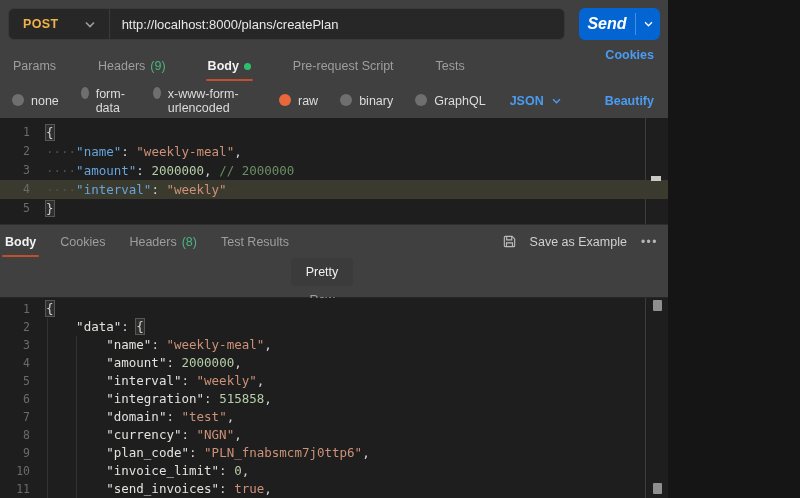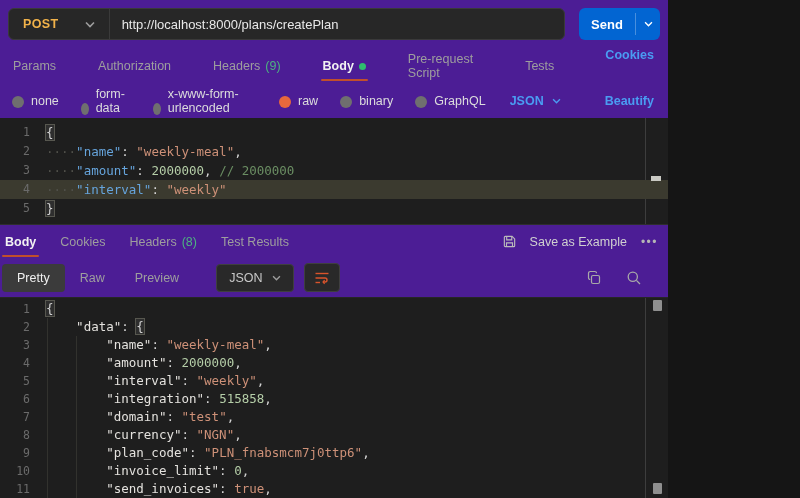--- a/index.html
+++ b/index.html
@@ -1,56 +1,56 @@
 <!DOCTYPE html>
 <html><head>
 <meta charset="utf-8">
 <style>
   * { margin:0; padding:0; box-sizing:border-box; }
   html,body { background:#151515; }
   .app{
     position:relative; width:668px; height:498px; overflow:hidden;
-    background:#4c1d95; font-family:"Liberation Sans", sans-serif; color:#d8d8d8;
+    background:#404040; font-family:"Liberation Sans", sans-serif; color:#d8d8d8;
   }
   
   .url-row{ height:48px; display:flex; align-items:center; padding:8px 8px 8px 8px; }
   .method-url{
     flex:1; height:32px; display:flex; align-items:center;
     background:#272727; border:1px solid #3a3a3a; border-radius:6px; overflow:hidden;
   }
   .method{ display:flex; align-items:center; gap:26px; padding:0 14px; height:100%; cursor:pointer; }
   .method-label{ color:#f1b24a; font-weight:bold; font-size:12.5px; letter-spacing:.4px; }
   .mu-divider{ width:1px; align-self:stretch; background:#3a3a3a; }
   .url-input{
     flex:1; height:100%; background:transparent; border:none; outline:none;
     color:#e8e8e8; font-size:13px; padding:0 12px; font-family:"Liberation Sans", sans-serif;
   }
   .send-btn{
     margin-left:14px; height:32px; width:81px; display:flex; align-items:stretch;
     background:#0265d2; border-radius:6px; color:#fff; cursor:pointer; overflow:hidden;
   }
-  .send-label{ flex:1; display:flex; align-items:center; justify-content:center; font-size:13px; font-weight:bold; }
+  .send-label{ flex:1; display:flex; align-items:center; justify-content:center; font-size:16px; font-weight:bold;font-style:italic; }
   .send-sep{ width:1px; background:rgba(255,255,255,.28); margin:5px 0; }
   .send-caret{ width:24px; display:flex; align-items:center; justify-content:center; }
   .chev{ stroke:#9d9d9d; stroke-width:1.6; fill:none; }
   .chev.white{ stroke:#fff; }
   .chev.blue{ stroke:#4a9cf2; }
   
   .req-tabs{ height:36px; display:flex; align-items:flex-start; padding:0 14px 0 2px;gap:20px; }
   .tab{ position:relative; height:100%; display:flex; align-items:center; gap:5px;
         padding:0 11px; font-size:12.5px; color:#9e9e9e; cursor:pointer; }
   .tab .badge{ color:#4db380; }
   .tab.active{ color:#f2f2f2; font-weight:bold; }
   .tab.active::after{ content:""; position:absolute; left:9px; right:9px; bottom:3px; height:2px; background:#c14f2b; border-radius:1px; }
   .tab .dot{ width:7px; height:7px; border-radius:50%; background:#2fbe6e; }
   .spacer{ flex:1; }
   .link{ color:#4a9cf2; font-size:12.5px; font-weight:bold; cursor:pointer; }
   
   .body-type-row{ height:34px; display:flex; align-items:center; padding:0 14px 0 12px; gap:22px; }
-  .radio-item{ display:flex; align-items:flex-end; gap:7px; cursor:pointer; }
+  .radio-item{ display:flex; align-items:flex-start; gap:7px; cursor:pointer; }
   .radio{ width:12px; height:12px; border-radius:50%; background:#6f6f6f; }
   .radio-item.selected .radio{ background:#e8683c; }
   .radio-label{ font-size:12.5px; color:#dcdcdc; }
   .fmt-select{ display:flex; align-items:center; gap:8px; cursor:pointer; margin-left:2px; }
   .fmt-select .fmt-label{ color:#4a9cf2; font-size:12.5px; font-weight:bold; }
   
   .editor{ position:relative; background:#1e1e1e; overflow:hidden;
            font-family:"DejaVu Sans Mono", monospace; font-size:12.5px; }
   .editor-request{ height:106px; padding-top:5px; }
   .editor-response{ height:200px; padding-top:2px; }
@@ -76,21 +76,21 @@
   
   .resp-header{ height:34px; display:flex; align-items:center; border-top:1px solid #2e2e2e; padding-right:10px; }
   .resp-header .tab{ font-size:12.5px; padding:0 12px; height:100%; }
   .resp-header .tab.active::after{ bottom:1px; }
   .tab-crop{ margin-left:-7px; }
   .status-group{ display:flex; align-items:center; gap:14px; margin-right:10px; }
   .status-green{ color:#4db380; font-size:12.5px; }
   .icon-btn{ display:flex; align-items:center; gap:13px; cursor:pointer; color:#d0d0d0; font-size:12.5px; }
   .more-dots{ color:#b5b5b5; font-size:12px; letter-spacing:1.5px; cursor:pointer; margin-left:14px; }
   
-  .resp-toolbar{ height:40px; display:flex; align-items:center; padding:0 26px 0 2px; border-bottom:1px solid #262626; }
+  .resp-toolbar{ height:40px; display:flex; align-items:center; padding:0 26px 0 2px; border-bottom:1px solid #262626;flex-direction:column; }
   .vt{ padding:7px 15px; font-size:12.5px; color:#9e9e9e; border-radius:4px; cursor:pointer; }
   .vt.active{ background:#3b3b3b; color:#f0f0f0; }
   .tb-select{ margin-left:22px; display:flex; align-items:center; gap:10px; padding:6px 12px;
               background:#292929; border:1px solid #3f3f3f; border-radius:4px; cursor:pointer; }
   .tb-select span{ color:#c8c8c8; font-size:12.5px; }
   .tb-iconbtn{ margin-left:10px; display:flex; align-items:center; justify-content:center; width:36px; height:29px;
                background:#292929; border:1px solid #3f3f3f; border-radius:4px; cursor:pointer; }
   .plain-icon{ cursor:pointer; display:flex; align-items:center; }
   .gap24{ margin-left:24px; }
 </style>
@@ -117,23 +117,20 @@
         <svg class="chev white" width="9" height="6" viewBox="0 0 10 7">
             <path d="M1 1.5l4 4 4-4"></path>
           </svg>
       </span>
     </div>
   </div>
 
   <div class="req-tabs">
     <div class="tab">
         <span>Params</span>
-      </div>
-    <div class="tab">
-        <span>Authorization</span>
       </div>
     <div class="tab">
         <span>Headers</span>
         <span class="badge">(9)</span>
       </div>
     <div class="tab active">
         <span>Body</span>
         <span class="dot"></span>
       </div>
     <div class="tab">

